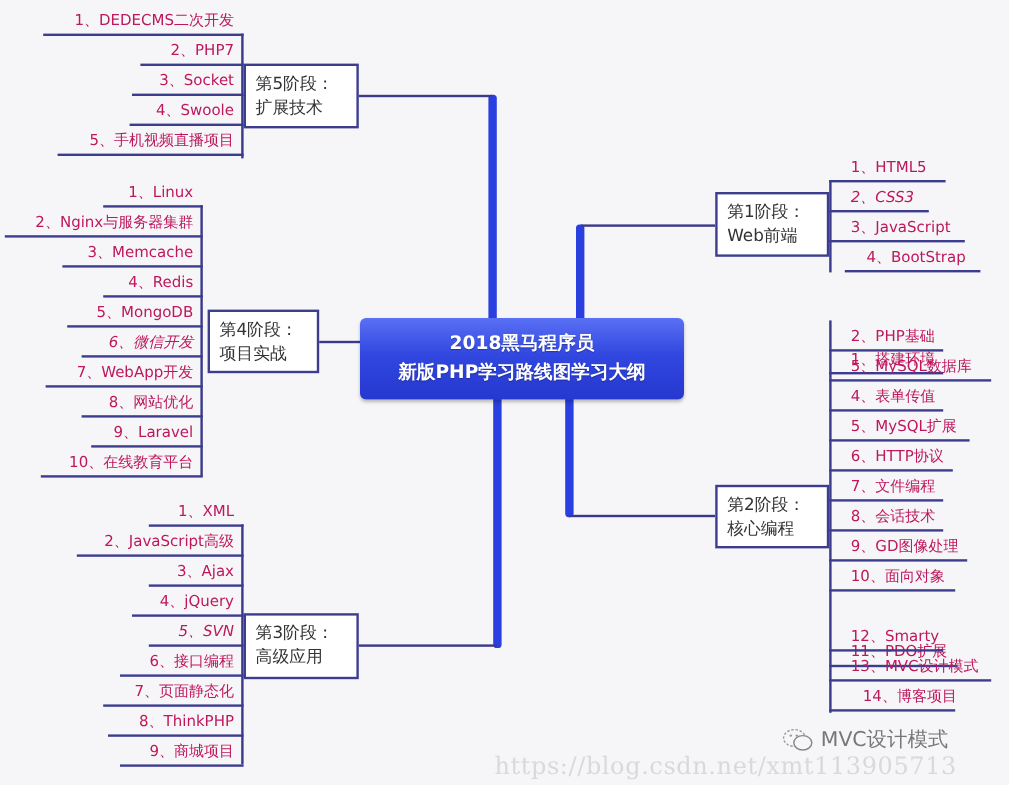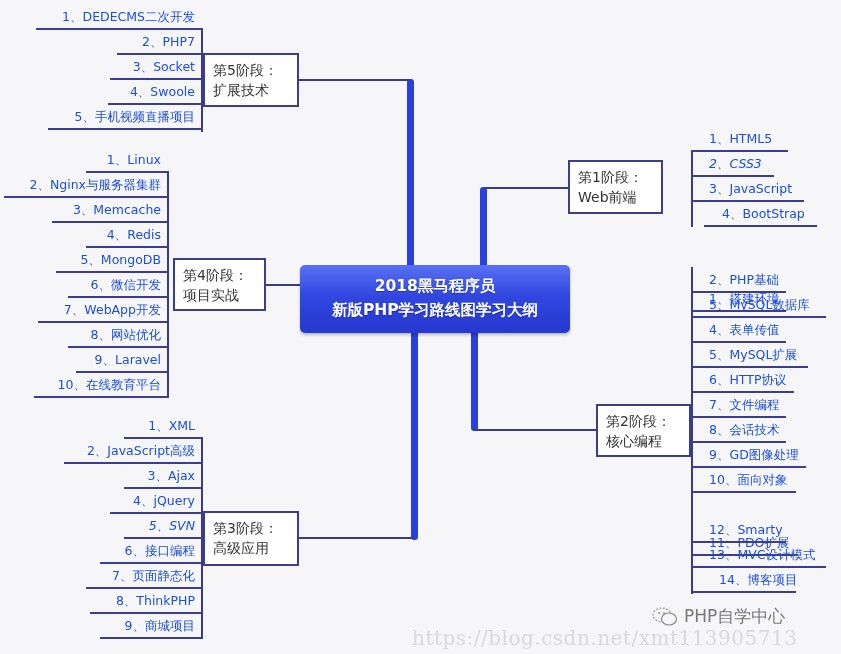--- a/index.html
+++ b/index.html
@@ -12,21 +12,21 @@
   
   .trunk { position:absolute; background:#2a3fe0; }
   
   .thin { position:absolute; background:#3a3a8a; }
   .stage-box {
     position:absolute; background:#fff; border:2px solid #3d3d8f;
     box-sizing:border-box; font-size:14px; line-height:20px;
     padding:5px 8px; color:#333; white-space:nowrap;
   }
   .leaf {
-    position:absolute; font-size:12.5px; color:#1d4ed8; white-space:nowrap;
+    position:absolute; font-size:12.5px; color:#be185d; white-space:nowrap;
     height:23px; line-height:20px; box-sizing:border-box;
     border-bottom:2px solid #3d3d8f;
   }
   .leaf.left { text-align:right; padding-right:8px; }
   .leaf.right { text-align:left; padding-left:18px; }
   .center-node {
     position:absolute; left:300px; top:265px; width:270px; height:68px;
     border-radius:5px;
     background:linear-gradient(#5a70f5 0%, #3147e0 45%, #2538cf 100%);
     box-shadow:0 2px 3px rgba(0,0,0,0.25);
@@ -82,42 +82,42 @@
   <div class="stage-box" style="left:173px; top:258px; width:93px; height:53px;">
     <div>第4阶段：</div>
     <div>项目实战</div>
   </div>
   <div class="thin" style="left:167px; top:171px; width:2px; height:226px;"></div>
   <div class="leaf left" style="left:86px; top:150px; width:83px;">1、Linux</div>
   <div class="leaf left" style="left:4px; top:175px; width:165px;">2、Nginx与服务器集群</div>
   <div class="leaf left" style="left:52px; top:200px; width:117px;">3、Memcache</div>
   <div class="leaf left" style="left:86px; top:225px; width:83px;">4、Redis</div>
   <div class="leaf left" style="left:56px; top:250px; width:113px;">5、MongoDB</div>
-  <div class="leaf left" style="left:68px; top:275px; width:101px;">6、微信开发</div>
+  <div class="leaf left" style="left:68px; top:275px; width:101px;font-style:italic;">6、微信开发</div>
   <div class="leaf left" style="left:38px; top:300px; width:131px;">7、WebApp开发</div>
   <div class="leaf left" style="left:68px; top:325px; width:101px;">8、网站优化</div>
   <div class="leaf left" style="left:76px; top:350px; width:93px;">9、Laravel</div>
   <div class="leaf left" style="left:34px; top:375px; width:135px;">10、在线教育平台</div>
 
   <div class="stage-box" style="left:203px; top:511px; width:96px; height:55px;">
     <div>第3阶段：</div>
     <div>高级应用</div>
   </div>
   <div class="thin" style="left:201px; top:437px; width:2px; height:200px;"></div>
   <div class="leaf left" style="left:124px; top:416px; width:79px;">1、XML</div>
   <div class="leaf left" style="left:64px; top:441px; width:139px;">2、JavaScript高级</div>
   <div class="leaf left" style="left:124px; top:466px; width:79px;">3、Ajax</div>
   <div class="leaf left" style="left:110px; top:491px; width:93px;">4、jQuery</div>
   <div class="leaf left" style="left:124px; top:516px; width:79px;font-style:italic;">5、SVN</div>
   <div class="leaf left" style="left:100px; top:541px; width:103px;">6、接口编程</div>
   <div class="leaf left" style="left:86px; top:566px; width:117px;">7、页面静态化</div>
   <div class="leaf left" style="left:90px; top:591px; width:113px;">8、ThinkPHP</div>
   <div class="leaf left" style="left:100px; top:616px; width:103px;">9、商城项目</div>
 
-  <div class="stage-box" style="left:568px; top:160px; width:95px; height:54px;">
+  <div class="stage-box" style="left:596px; top:160px; width:95px; height:54px;">
     <div>第1阶段：</div>
     <div>Web前端</div>
   </div>
   <div class="thin" style="left:691px; top:150px; width:2px; height:77px;"></div>
   <div class="leaf right" style="left:691px; top:129px; width:97px;">1、HTML5</div>
   <div class="leaf right" style="left:691px; top:154px; width:83px;font-style:italic;">2、CSS3</div>
   <div class="leaf right" style="left:691px; top:179px; width:113px;">3、JavaScript</div>
   <div class="leaf right" style="left:704px; top:204px; width:113px;">4、BootStrap</div>
 
   <div class="stage-box" style="left:596px; top:404px; width:95px; height:53px;">
@@ -144,15 +144,15 @@
 
 <div class="watermark" style="left:652px; top:605px;">
   <span style="display:inline-block; width:26px; height:20px; position:relative;">
     <svg width="26" height="20" viewBox="0 0 26 20">
       <ellipse cx="10" cy="8" rx="9" ry="7" fill="none" stroke="#999" stroke-width="1.2" stroke-dasharray="2 1.5"></ellipse>
       <ellipse cx="17" cy="12" rx="7.5" ry="6" fill="#f6f6f8" stroke="#888" stroke-width="1.2"></ellipse>
       <circle cx="7" cy="6" r="1" fill="#999"></circle>
       <circle cx="12" cy="6" r="1" fill="#999"></circle>
     </svg>
   </span>
-  <span>PHP自学中心</span>
+  <span>MVC设计模式</span>
 </div>
 <div class="url">https://blog.csdn.net/xmt113905713</div>
 
 </body></html>

